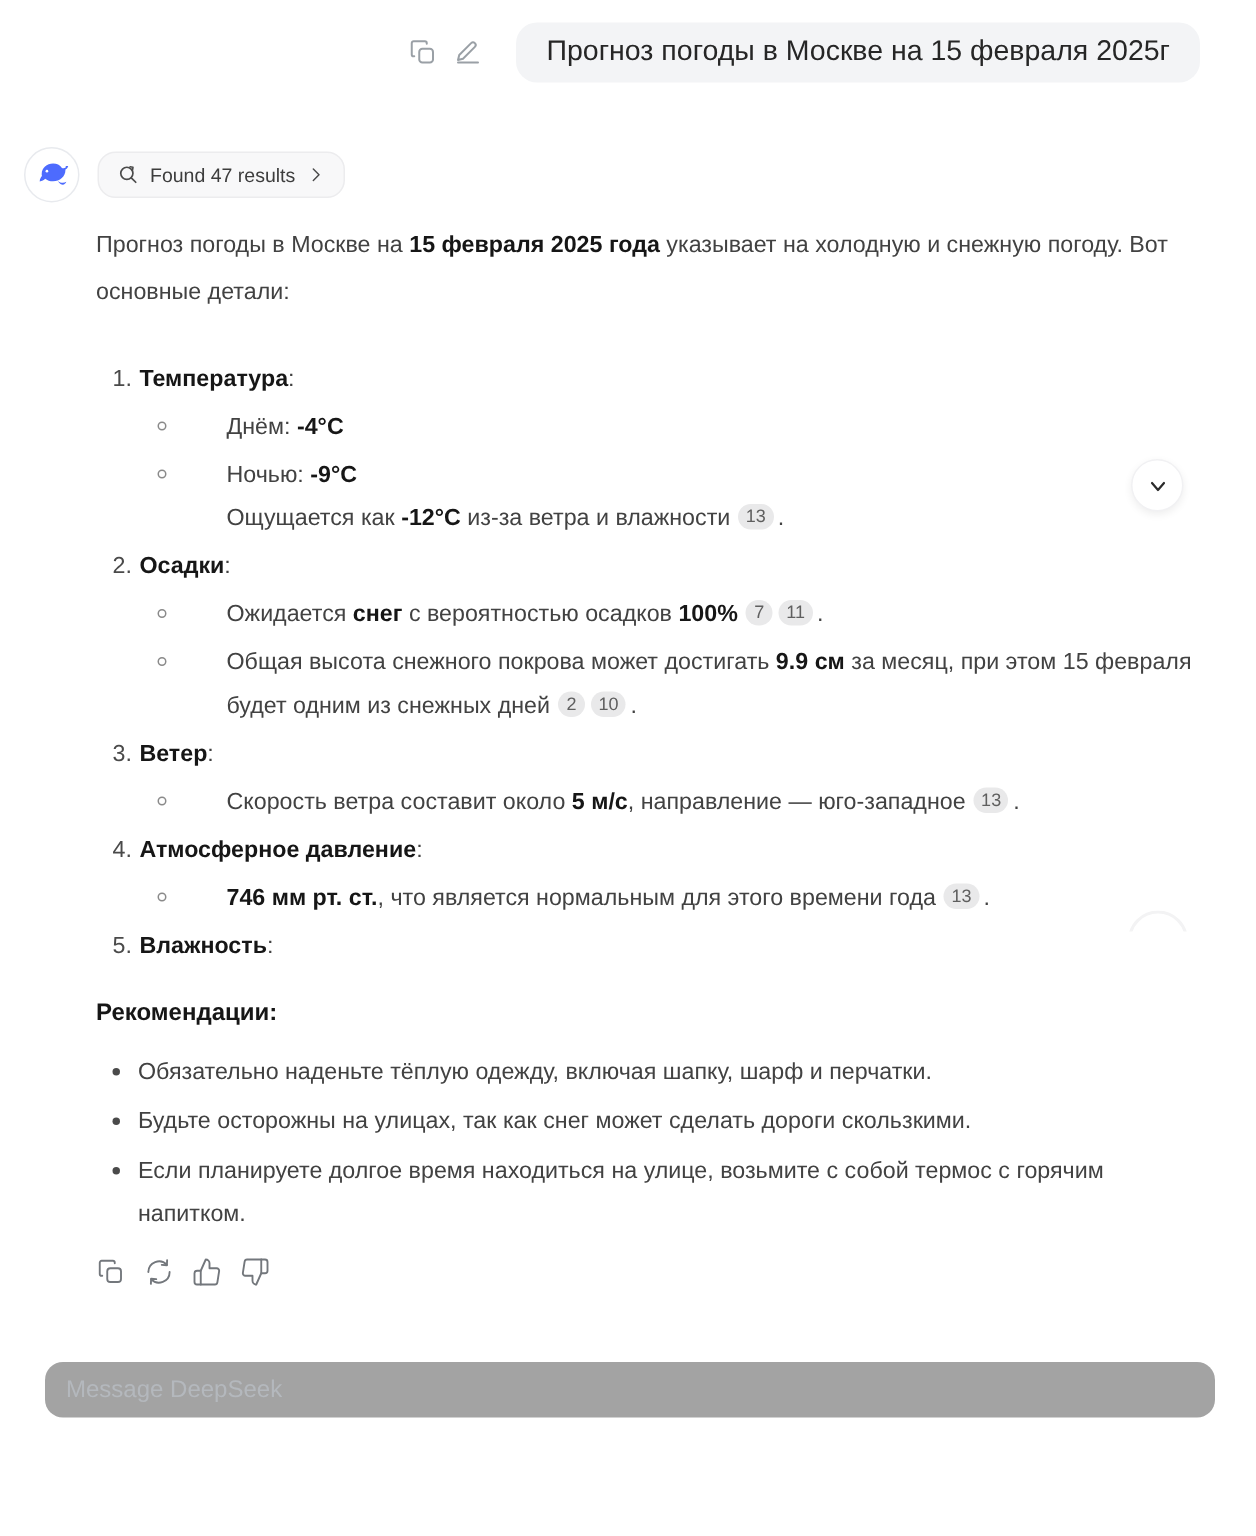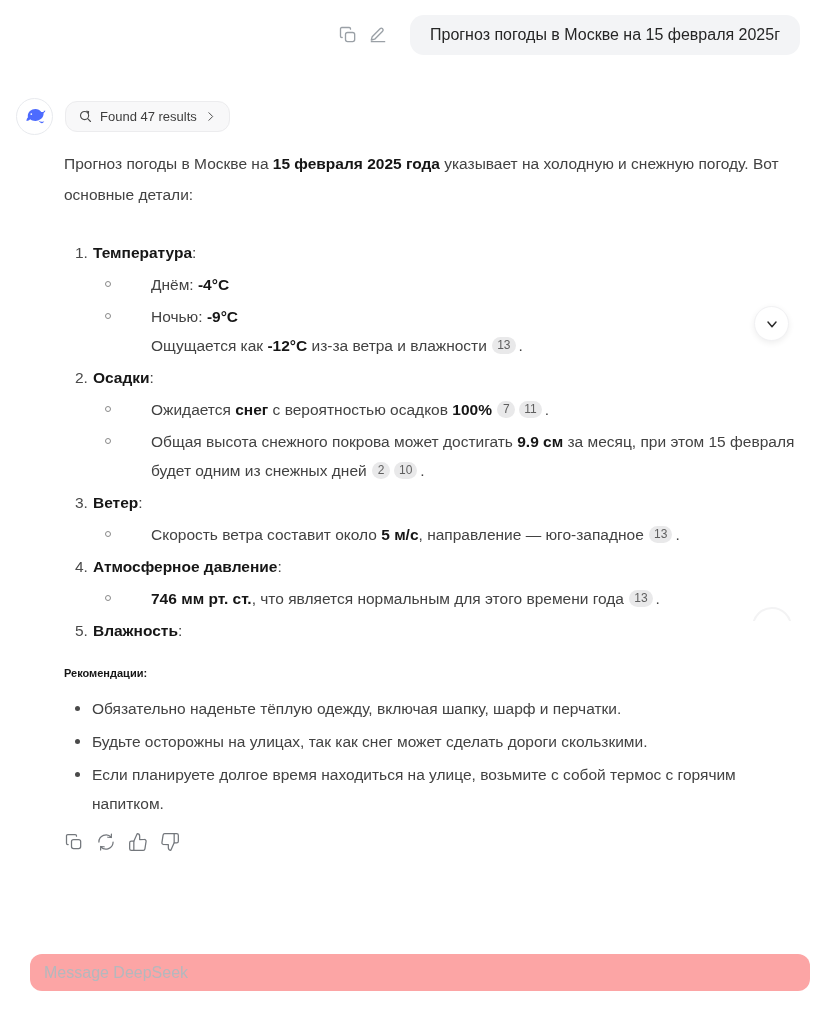--- a/index.html
+++ b/index.html
@@ -8,21 +8,21 @@
     position:relative; width:837px; height:1024px; overflow:hidden;
     background:#fff; font-family:"Liberation Sans","DejaVu Sans",sans-serif;
     color:#424242;
   }
   
   .user-row { display:flex; justify-content:flex-end; align-items:center; padding:15px 37px 0 0; }
   .msg-tools { display:flex; align-items:center; gap:10px; margin-right:22px; }
   .msg-tools svg { width:20px; height:20px; stroke:#9aa0a6; fill:none; stroke-width:1.6; stroke-linecap:round; stroke-linejoin:round; cursor:pointer; }
   .user-bubble {
     background:#f3f4f6; border-radius:14px; padding:10px 20px;
-    font-size:16px; color:#262626; line-height:20px; max-width:600px;
+    font-size:19px; color:#262626; line-height:20px; max-width:600px;
   }
   
   .asst-header { display:flex; align-items:center; margin:43px 0 0 16px; }
   .avatar {
     width:37px; height:37px; border-radius:50%; background:#fff;
     border:1px solid #e8eaee; display:flex; align-items:center; justify-content:center;
     flex:none;
   }
   .search-pill {
     margin-left:12px; height:31px; display:inline-flex; align-items:center; gap:7px;
@@ -39,41 +39,41 @@
   .sub { display:flex; line-height:29px; margin-bottom:3px;gap:27px; }
   .sub-marker { flex:none; width:6px; height:6px; border:1.3px solid #8a8a8a; border-radius:50%; margin:11px 13px 0 41px; }
   .sub-text { flex:1; }
   .cite {
     display:inline-flex; align-items:center; justify-content:center;
     background:#e9e9ea; color:#5f5f5f; border-radius:10px;
     font-size:12px; min-width:18px; height:17px; padding:0 5px;
     margin:0 3px 0 1px; vertical-align:2px; cursor:pointer;
   }
   .link { color:#4d7fca; cursor:pointer; }
-  .rec-heading { font-size:11px; font-weight:700; color:#161616; margin:22px 0 15px 0; }
+  .rec-heading { font-size:16px; font-weight:700; color:#161616; margin:22px 0 15px 0; }
   .rec { display:flex; line-height:29px; margin-bottom:4px; }
   .rec-marker { flex:none; width:5px; height:5px; background:#4a4a4a; border-radius:50%; margin:12px 12px 0 11px; }
   .outro { line-height:29px; margin-top:17px; }
   
   .actions { display:flex; align-items:center; gap:12px; margin:14px 0 0 64px; }
   .actions svg { width:20px; height:20px; stroke:#73777c; fill:none; stroke-width:1.5; stroke-linecap:round; stroke-linejoin:round; cursor:pointer; }
   
   .scroll-btn {
     position:absolute; left:754px; top:306px; width:35px; height:35px;
     background:#fff; border:1px solid #f1f1f3; border-radius:50%;
     box-shadow:0 2px 6px rgba(0,0,0,.07);
     display:flex; align-items:center; justify-content:center; cursor:pointer;
   }
   .scroll-btn svg { width:16px; height:16px; stroke:#2b2b2b; fill:none; stroke-width:2.2; stroke-linecap:round; stroke-linejoin:round; }
   .ghost-arc { position:absolute; left:752px; top:607px; width:40px; height:14px; overflow:hidden; pointer-events:none; }
   .ghost-arc .c { width:40px; height:40px; border:2px solid #f3f3f4; border-radius:50%; }
   
   .composer {
-    position:absolute; left:30px; top:954px; width:780px; height:37px;
-    background:#fca5a5; border-radius:12px; display:flex; align-items:center;
+    position:absolute; left:30px; top:908px; width:780px; height:37px;
+    background:#a3a3a3; border-radius:12px; display:flex; align-items:center;
   }
   .composer input {
     width:100%; background:transparent; border:none; outline:none;
     font-family:"Liberation Sans","DejaVu Sans",sans-serif;
     font-size:16px; color:#424242; padding:0 14px;
   }
   .composer input::placeholder { color:#b4b8bd; }
 </style>
 </head>
 <body>

